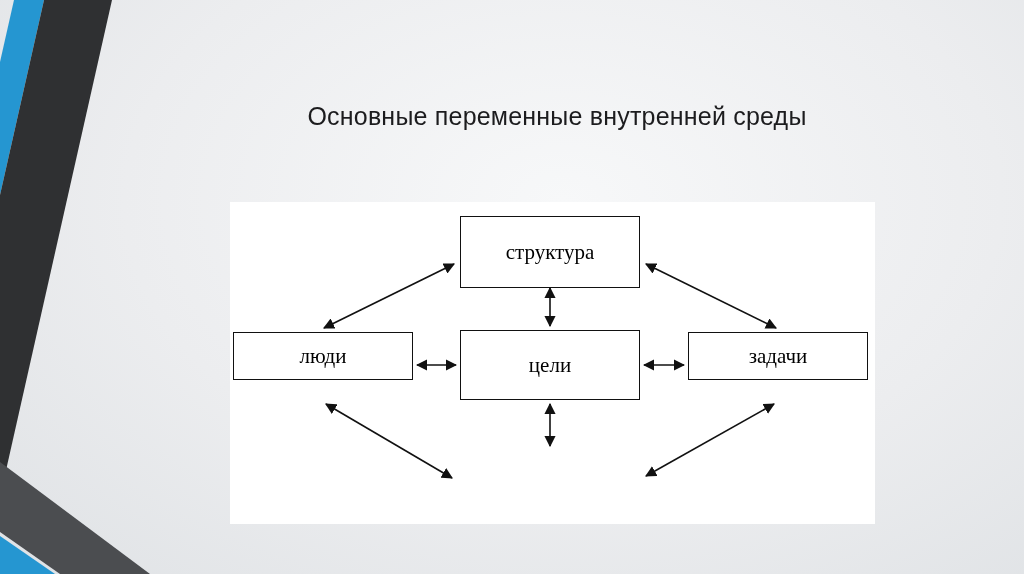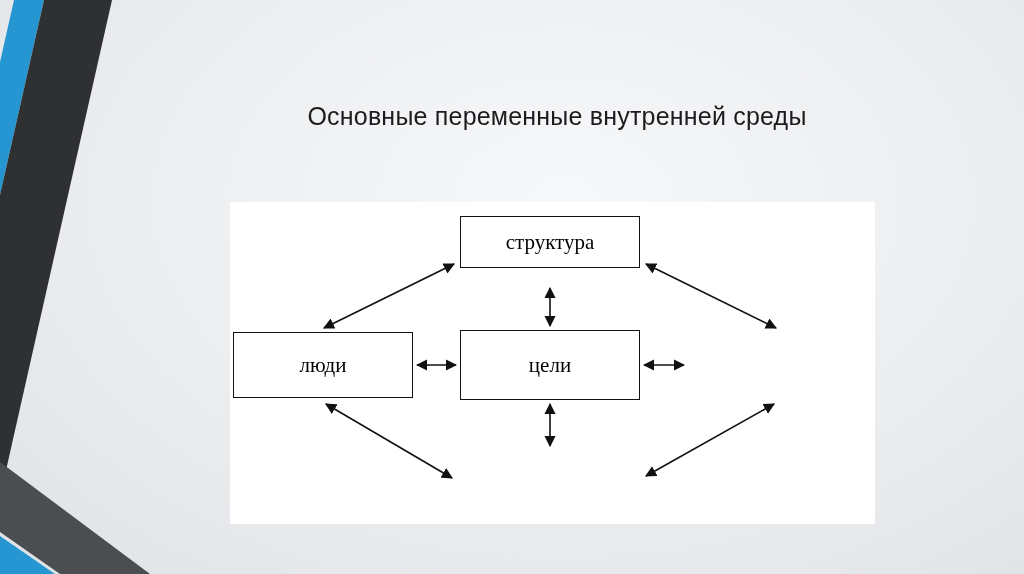--- a/index.html
+++ b/index.html
@@ -20,26 +20,26 @@
     font-family:"Liberation Sans", sans-serif;
   }
 
   .panel {
     position:absolute; left:230px; top:202px; width:645px; height:322px;
     background:#ffffff;
   }
   .arrows { position:absolute; left:0; top:0; width:100%; height:100%; }
 
   .node {
-    position:absolute; width:180px; height:66px;
+    position:absolute; width:180px; height:48px;
     background:#fff; border:1.6px solid #111;
     display:flex; align-items:center; justify-content:center;
     font-family:"Liberation Serif", serif; font-size:21px; color:#000;
   }
-  .n-structure  { left:230px; top:14px;  height:52px; }
+  .n-structure  { left:230px; top:14px;  height:72px; }
   .n-people     { left:3px;   top:130px; }
   .n-goals      { left:230px; top:128px; height:70px; }
   .n-tasks      { left:458px; top:130px; }
   .n-technology { left:228px; top:248px; }
 </style>
 </head>
 <body>
 
 <div class="slide">
 
@@ -72,15 +72,18 @@
 
     <div class="node n-structure">
       <span>структура</span>
     </div>
     <div class="node n-people">
       <span>люди</span>
     </div>
     <div class="node n-goals">
       <span>цели</span>
     </div>
+    <div class="node n-tasks">
+      <span>задачи</span>
+    </div>
 
   </div>
 </div>
 
 </body></html>

